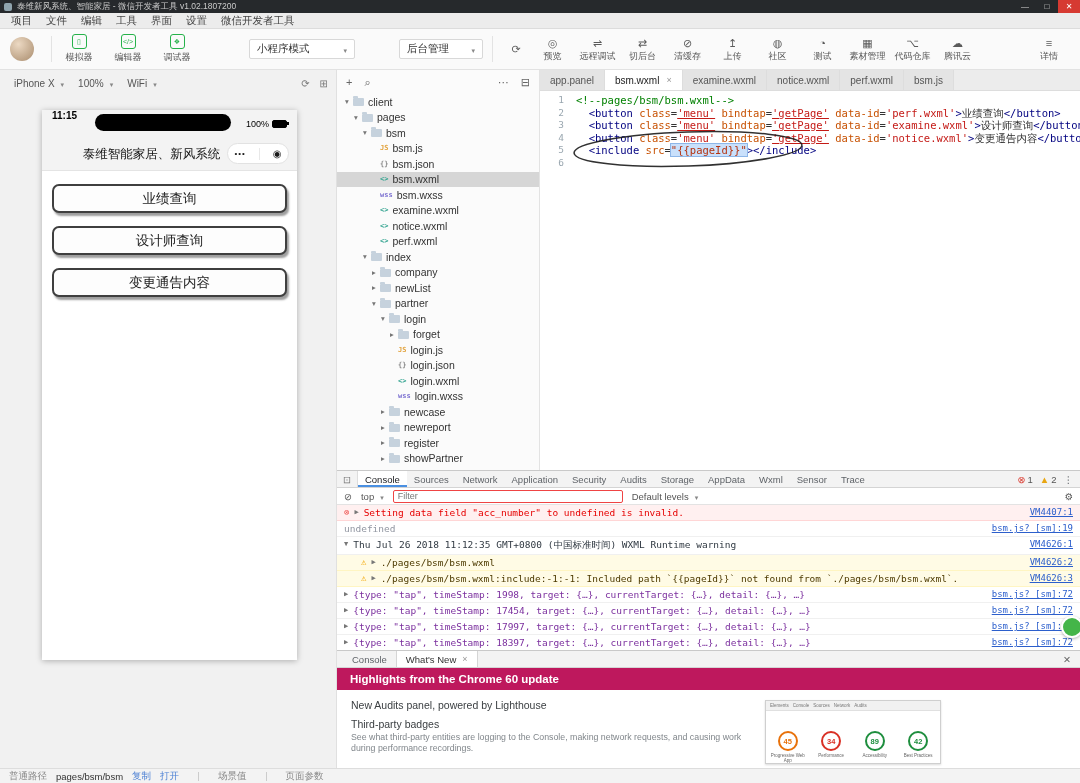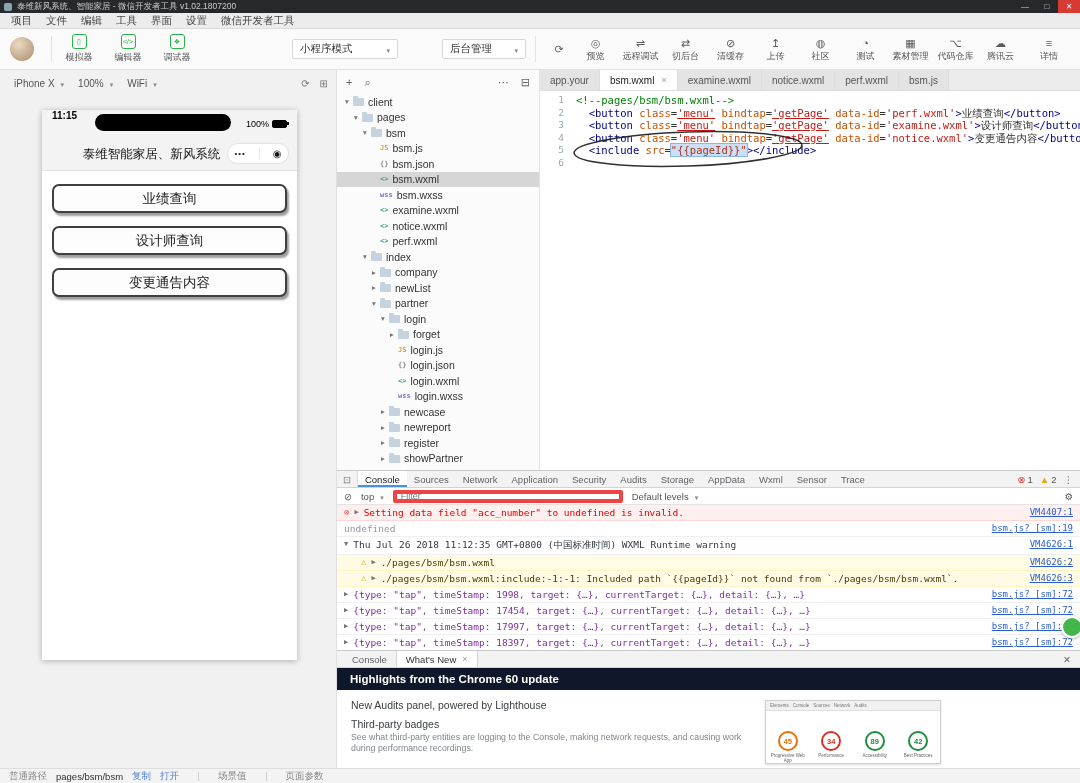--- a/index.html
+++ b/index.html
@@ -16,21 +16,21 @@
 .menu-item{padding:0 7px}
 
 .toolbar{position:absolute;left:0;top:29px;width:1080px;height:41px;background:#fafafa;border-bottom:1px solid #e2e2e2;display:flex;align-items:center;padding:0 10px}
 .avatar{width:24px;height:24px;border-radius:50%;background:radial-gradient(circle at 35% 30%,#ecd9c3,#a98c6d);margin-right:8px;flex:none}
 .vdiv{width:1px;height:26px;background:#e3e3e3;margin:0 9px;flex:none}
 .view-toggles{display:flex;gap:13px}
 .tbtn{display:flex;flex-direction:column;align-items:center;gap:2px;width:36px}
 .tglyph{width:15px;height:15px;border:1.3px solid #26b24a;border-radius:3px;color:#26b24a;font-size:7px;display:flex;align-items:center;justify-content:center}
 .tlabel,.alabel{font-size:9px;color:#555;white-space:nowrap}
 .select{height:20px;border:1px solid #d8d8d8;background:#fff;border-radius:2px;display:flex;align-items:center;justify-content:space-between;padding:0 7px;font-size:10.5px;color:#333}
-.select.mode{width:106px;margin-left:97px}
+.select.mode{width:106px;margin-left:54px}
 .select.env{width:84px;margin-left:44px}
 .caret::after{content:"▾";font-size:7px;color:#888;margin-left:6px}
 .actions{display:flex}
 .action{display:flex;flex-direction:column;align-items:center;gap:0;width:45px}
 .action.compile{width:28px}
 .action.details{margin-left:auto;width:42px}
 .aglyph{height:14px;font-size:11px;color:#5a5a5a;line-height:14px}
 
 .sim-panel{position:absolute;left:0;top:70px;width:337px;height:698px;background:#f1f1f1;border-right:1px solid #e0e0e0}
 .sim-toolbar{height:26px;display:flex;align-items:center;padding:0 8px;gap:2px;font-size:10px;color:#555}
@@ -91,21 +91,21 @@
 .dt-inspect{display:flex;align-items:center;padding:0 6px;color:#777;border-right:1px solid #ddd}
 .dt-tabs{display:flex}
 .dt-tab{display:flex;align-items:center;padding:0 7px}
 .dt-tab.active{color:#202124;background:#fff;box-shadow:inset 0 -2px 0 #4a90e2}
 .dt-right{margin-left:auto;display:flex;align-items:center;gap:7px;padding-right:7px}
 .badge-err{color:#d93025;display:flex;gap:2px;align-items:center}
 .badge-warn{color:#e8a612;display:flex;gap:2px;align-items:center}
 .badge-err .cnt,.badge-warn .cnt{color:#555}
 .dt-filter{height:17px;border-bottom:1px solid #e3e3e3;display:flex;align-items:center;padding:0 7px;font-size:9.5px;color:#555;gap:9px}
 .ctx{display:flex;align-items:center}
-.filter-input{width:230px;height:13px;border:4px solid #ef4444;border-radius:2px;font-size:9px;padding:0 4px;color:#333;font-family:"Liberation Sans",sans-serif}
+.filter-input{width:230px;height:13px;border:1px solid #ef4444;border-radius:2px;font-size:9px;padding:0 4px;color:#333;font-family:"Liberation Sans",sans-serif}
 .console-rows{font-family:"DejaVu Sans Mono",monospace;font-size:9.5px}
 .console-row{display:flex;align-items:flex-start;padding:2px 7px;border-bottom:1px solid #f0f0f0;gap:5px}
 .console-row.ind{padding-left:24px}
 .lv-error{background:#fff0f0;border-bottom-color:#ffd6d6}
 .lv-error .msg-text{color:#e60000}
 .lv-error .msg-icon{color:#ef5350;font-size:9px}
 .lv-warn{background:#fffbe5;border-bottom-color:#fff5c2}
 .lv-warn .msg-text{color:#4d3a00}
 .lv-warn .msg-icon{color:#f2a600;font-size:9px}
 .lv-muted .msg-text{color:#9196a1}
@@ -114,21 +114,21 @@
 .msg-arrow{color:#777;font-size:7px;padding-top:1px}
 .msg-text{white-space:pre-wrap;overflow:hidden}
 .msg-src{margin-left:auto;color:#2c5fcc;text-decoration:underline;white-space:nowrap;font-size:9px;padding-left:10px}
 
 .wn{position:absolute;left:337px;top:650px;width:743px;height:118px;background:#fff;border-top:1px solid #c9c9c9}
 .wn-tabbar{height:17px;background:#f3f3f3;border-bottom:1px solid #d5d5d5;display:flex;align-items:stretch;font-size:9.5px;color:#5f6368;padding-left:6px}
 .wn-tabs{display:flex}
 .wn-tab{display:flex;align-items:center;padding:0 9px;gap:6px}
 .wn-tab.active{background:#fff;border-left:1px solid #d5d5d5;border-right:1px solid #d5d5d5;color:#333}
 .wn-close{margin-left:auto;padding:0 9px;display:flex;align-items:center;color:#666}
-.wn-banner{height:22px;background:#0f172a;color:#fff;display:flex;align-items:center;padding:0 13px;font-size:11.5px;font-weight:bold}
+.wn-banner{height:22px;background:#be185d;color:#fff;display:flex;align-items:center;padding:0 13px;font-size:11.5px;font-weight:bold}
 .wn-body{position:relative;padding:9px 14px;height:78px;overflow:hidden}
 .wn-sec{margin-bottom:7px;width:408px}
 .wn-sec h3{font-size:10.5px;color:#3c4043;font-weight:normal;margin-bottom:2px}
 .wn-sec p{font-size:8.8px;color:#80868b;line-height:10.5px}
 .wn-thumb{position:absolute;left:428px;top:10px;width:176px;height:64px;border:1px solid #cfcfcf;background:#fff;box-shadow:0 1px 2px rgba(0,0,0,.15)}
 .thumb-tabs{height:10px;background:#f1f1f1;border-bottom:1px solid #e0e0e0;display:flex;gap:4px;align-items:center;padding:0 4px;font-size:4.5px;color:#777}
 .thumb-scores{display:flex;justify-content:space-around;padding-top:20px}
 .score{display:flex;flex-direction:column;align-items:center;width:40px}
 .score-circle{width:20px;height:20px;border-radius:50%;border:2.5px solid;display:flex;align-items:center;justify-content:center;font-size:7.5px;font-weight:bold}
 .score-label{font-size:4.5px;color:#666;text-align:center;margin-top:2px;line-height:5px}
@@ -415,21 +415,21 @@
         <span class="tw-arrow">▸</span>
         <span class="tw-icon icon-dir"></span>
         <span class="tw-label">showPartner</span>
       </div>
     </div>
 </div>
 
 <div class="editor-panel">
   <div class="etabs">
       <div class="etab">
-        <span class="etab-label">app.your</span>
+        <span class="etab-label">app.panel</span>
       </div>
       <div class="etab active">
         <span class="etab-label">bsm.wxml</span>
         <span class="tab-x">×</span>
       </div>
       <div class="etab">
         <span class="etab-label">examine.wxml</span>
       </div>
       <div class="etab">
         <span class="etab-label">notice.wxml</span>

